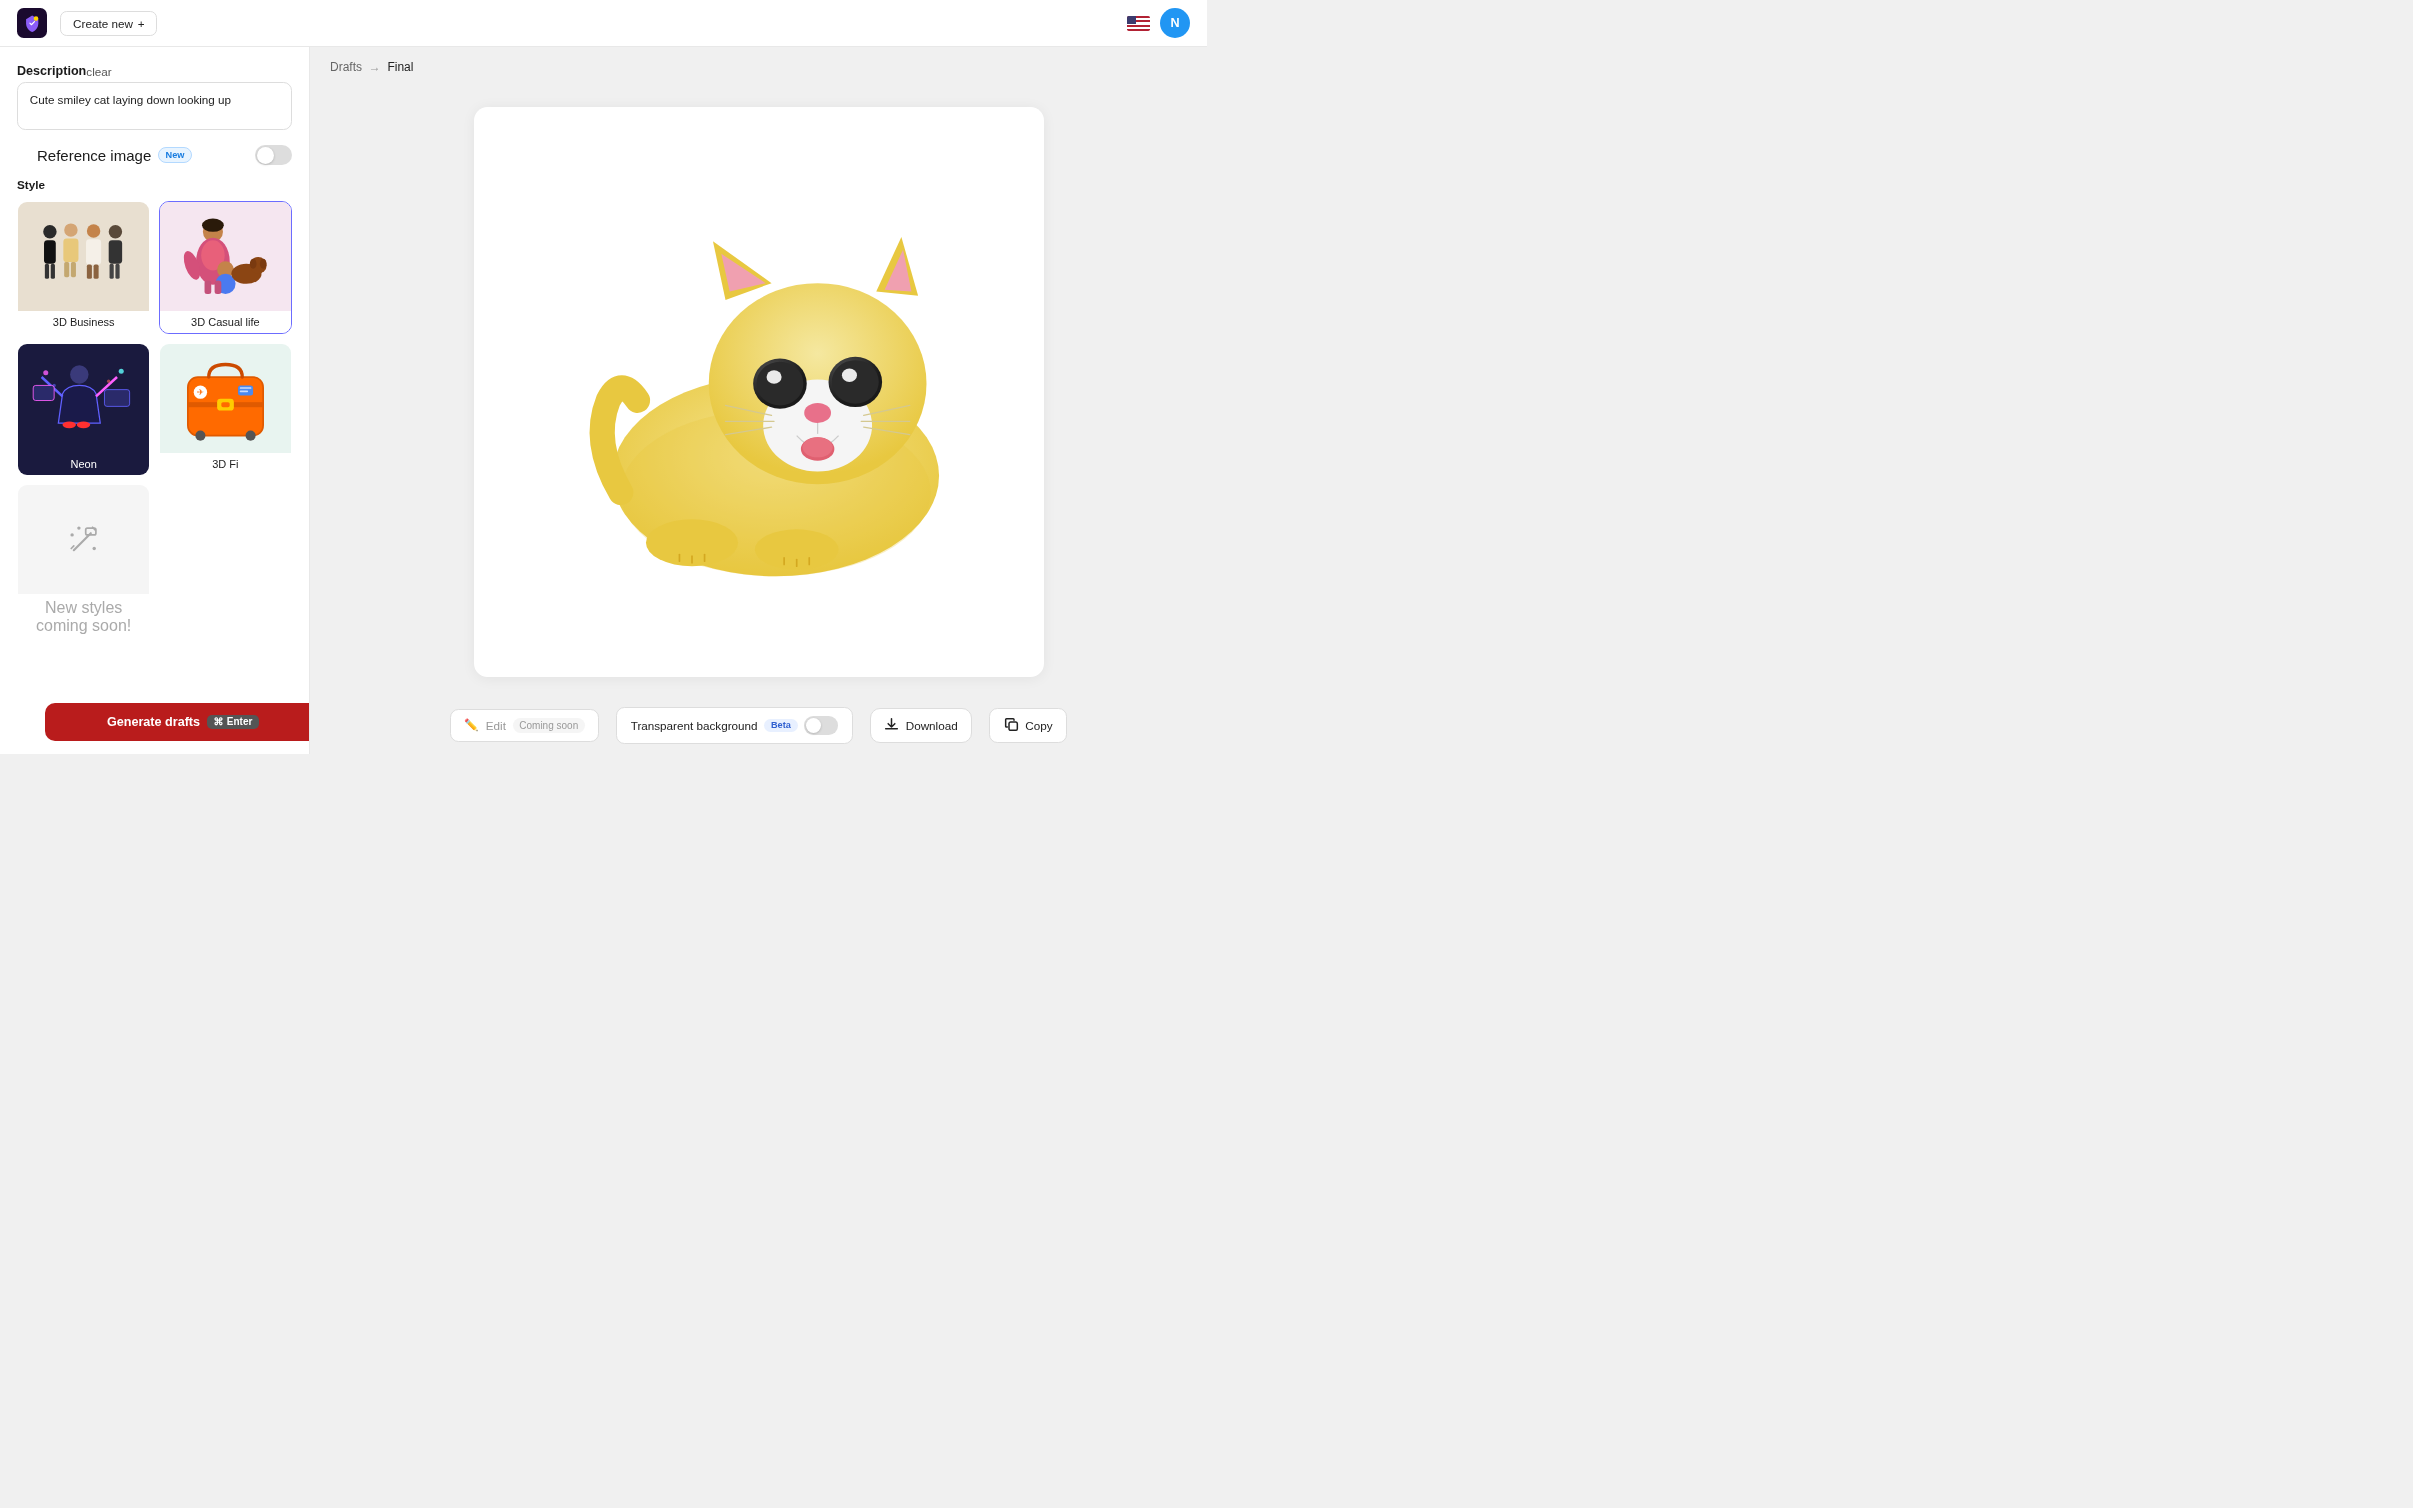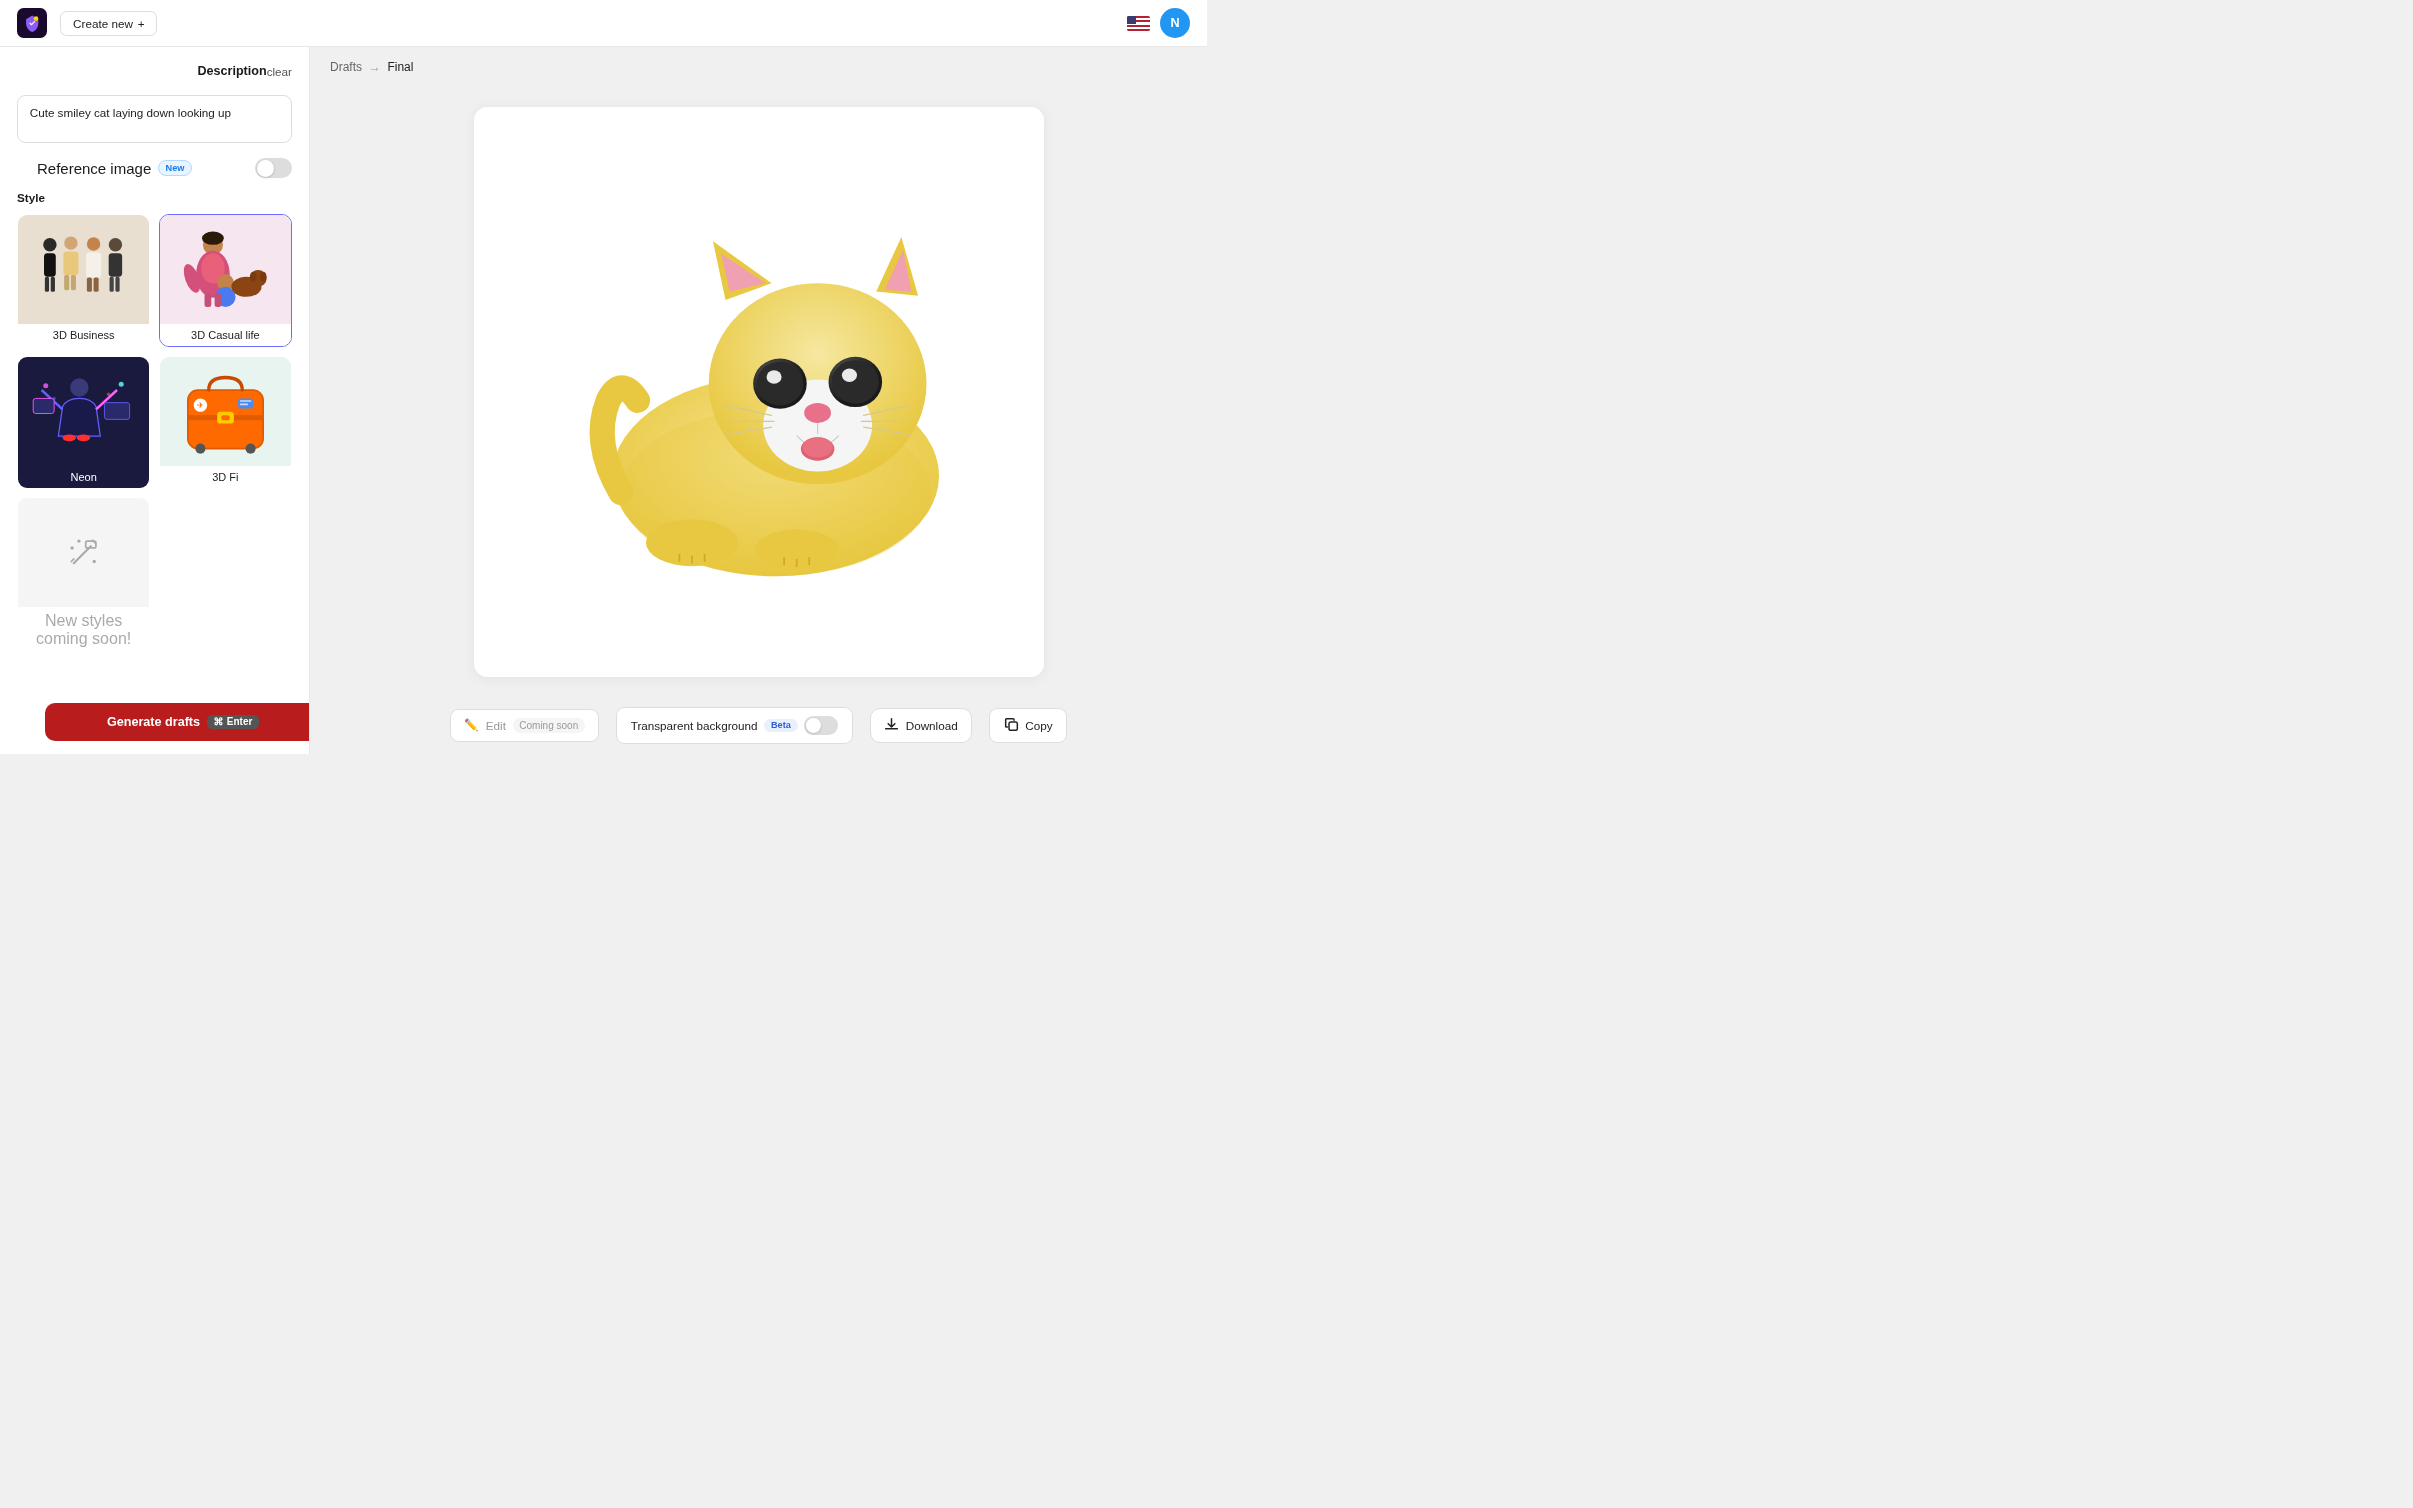--- a/index.html
+++ b/index.html
@@ -84,23 +84,23 @@
       border-right: 0.8px solid #e8e8e8;
       display: flex;
       flex-direction: column;
       padding: 17px 17px 0 17px;
       overflow-y: auto;
       flex-shrink: 0;
     }
 
     .section-header {
       display: flex;
-      justify-content: flex-end;
-      align-items: center;
-      margin-bottom: 17px;
+      justify-content: flex-start;
+      align-items: center;
+      margin-bottom: 4px;
     }
     .section-title {
       font-size: 12.6px;
       font-weight: 600;
       color: #1a1a1a;
     }
     .clear-btn {
       font-size: 11.7px;
       color: #555;
       cursor: pointer;

